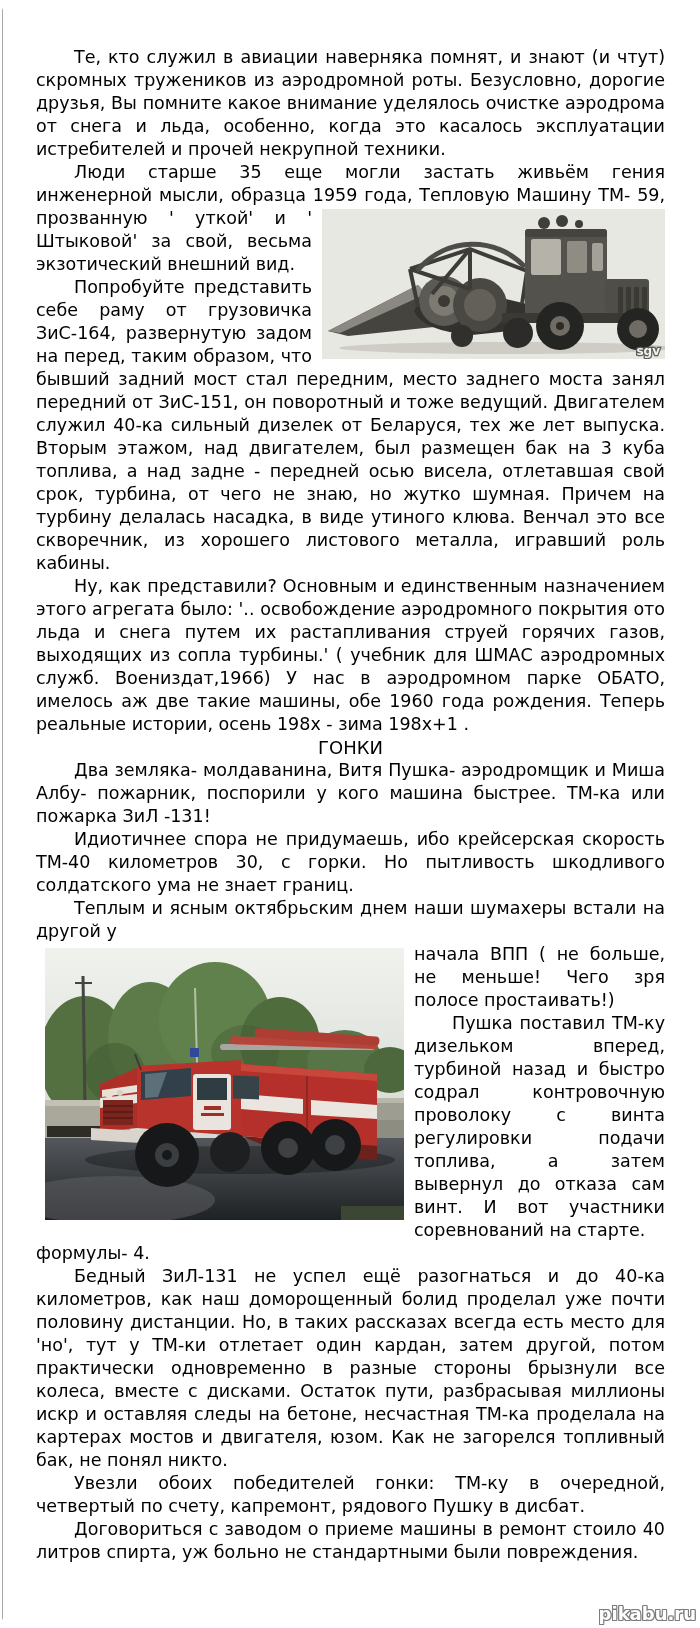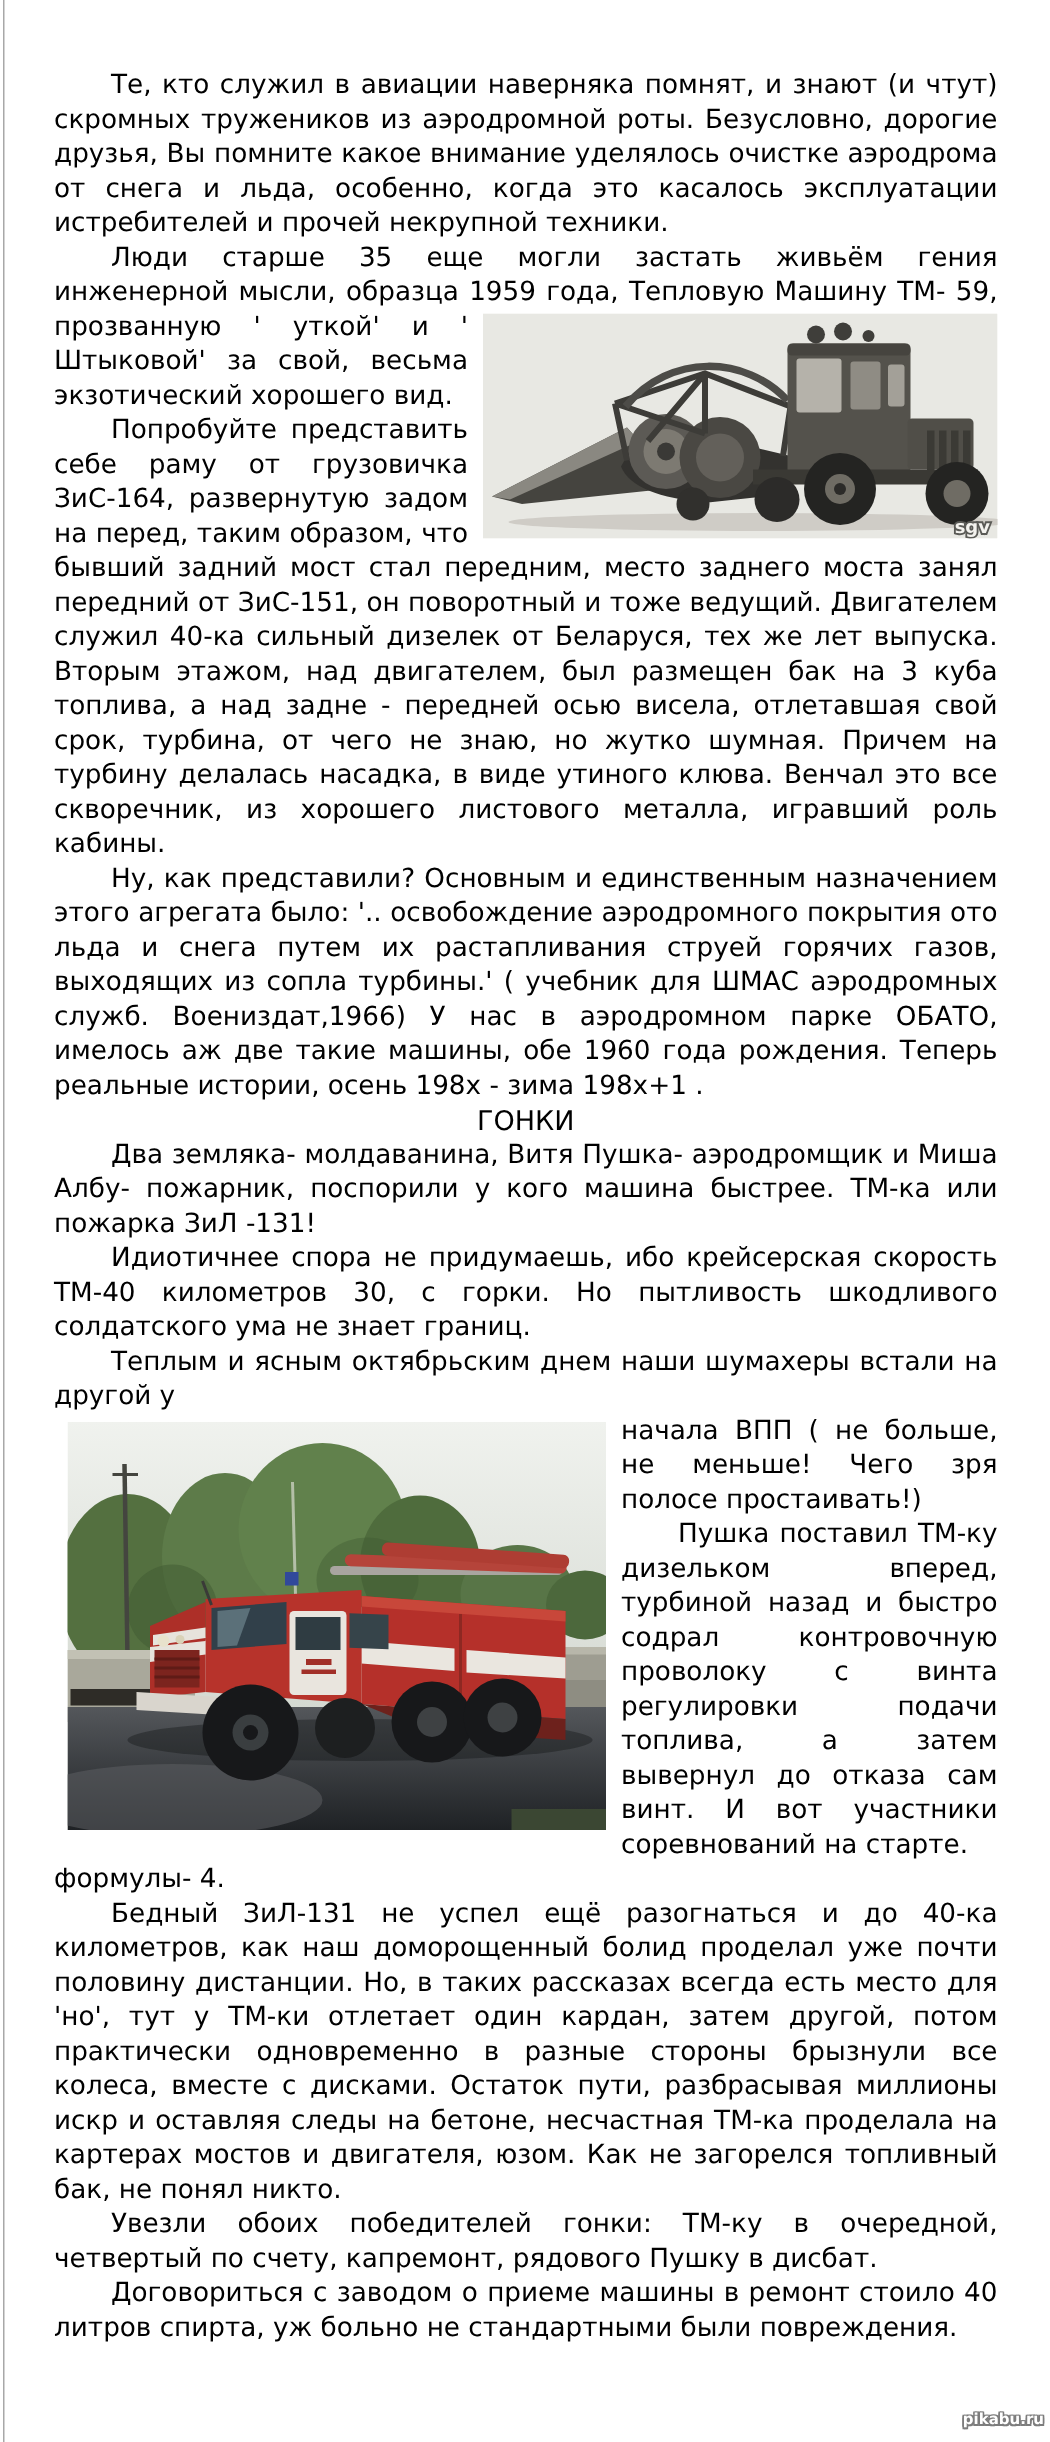--- a/index.html
+++ b/index.html
@@ -5,20 +5,21 @@
   html,body{margin:0;padding:0;background:#fff;}
   .page{
     position:relative;
     width:700px;height:1628px;
     background:#ffffff;
     overflow:hidden;
     font-family:"DejaVu Sans","Liberation Sans",sans-serif;
     font-size:17.5px;
     line-height:23px;
     color:#000;
+    border-radius:18px;
   }
   .page::before{
     content:"";position:absolute;left:2px;top:0;bottom:0;width:1px;background:#a8a8a8;
   }
   .content{
     position:absolute;left:36px;top:46px;width:629px;
     text-align:justify;
   }
   p.para{margin:0;padding:0;}
   p.indent{text-indent:38px;}
@@ -34,21 +35,21 @@
     position:relative;
   }
   .photo-color{
     float:left;
     width:359px;height:272px;
     margin:5px 10px 6px 9px;
   }
   .clear{clear:both;}
   .site-watermark{
     position:absolute;right:4px;bottom:3px;
-    font-size:10px;font-weight:bold;letter-spacing:0;
+    font-size:18px;font-weight:bold;letter-spacing:0;
     color:#ffffff;
     text-shadow:-1px -1px 0 #7d7d7d,1px -1px 0 #7d7d7d,-1px 1px 0 #7d7d7d,1px 1px 0 #7d7d7d,0 -1px 0 #7d7d7d,0 1px 0 #7d7d7d,-1px 0 0 #7d7d7d,1px 0 0 #7d7d7d;
   }
   svg{display:block;width:100%;height:100%;}
   .sgv-mark{
     font-family:"DejaVu Sans","Liberation Sans",sans-serif;
     font-size:12px;font-weight:bold;
     fill:#f3f2ee;stroke:#5a5a56;stroke-width:2.5px;
     paint-order:stroke;
   }
@@ -107,21 +108,21 @@
           <circle cx="196" cy="124" r="15" fill="#2c2b29"></circle>
           <circle cx="238" cy="117" r="24" fill="#242422"></circle>
           <circle cx="238" cy="117" r="10" fill="#6f6c64"></circle>
           <circle cx="238" cy="117" r="4" fill="#2c2b29"></circle>
           <circle cx="316" cy="120" r="21" fill="#242422"></circle>
           <circle cx="316" cy="120" r="9" fill="#6f6c64"></circle>
           <circle cx="140" cy="127" r="11" fill="#31302d"></circle>
           <text x="338" y="146" text-anchor="end" class="sgv-mark">sgv</text>
         </svg>
       </span>
-      <span>Штыковой' за свой, весьма экзотический хорошего вид.</span>
+      <span>Штыковой' за свой, весьма экзотический внешний вид.</span>
     </p>
 
     <p class="para indent">Попробуйте представить себе раму от грузовичка ЗиС-164, развернутую задом на перед, таким образом, что бывший задний мост стал передним, место заднего моста занял передний от ЗиС-151, он поворотный и тоже ведущий. Двигателем служил 40-ка сильный дизелек от Беларуся, тех же лет выпуска. Вторым этажом, над двигателем, был размещен бак на 3 куба топлива, а над задне - передней осью висела, отлетавшая свой срок, турбина, от чего не знаю, но жутко шумная. Причем на турбину делалась насадка, в виде утиного клюва. Венчал это все скворечник, из хорошего листового металла, игравший роль кабины.</p>
 
     <p class="para indent">Ну, как представили? Основным и единственным назначением этого агрегата было: '.. освобождение аэродромного покрытия ото льда и снега путем их растапливания струей горячих газов, выходящих из сопла турбины.' ( учебник для ШМАС аэродромных служб. Воениздат,1966) У нас в аэродромном парке ОБАТО, имелось аж две такие машины, обе 1960 года рождения. Теперь реальные истории, осень 198х - зима 198х+1 .</p>
 
     <p class="para section-heading">ГОНКИ</p>
 
     <p class="para indent">Два земляка- молдаванина, Витя Пушка- аэродромщик и Миша Албу- пожарник, поспорили у кого машина быстрее. ТМ-ка или пожарка ЗиЛ -131!</p>
 

